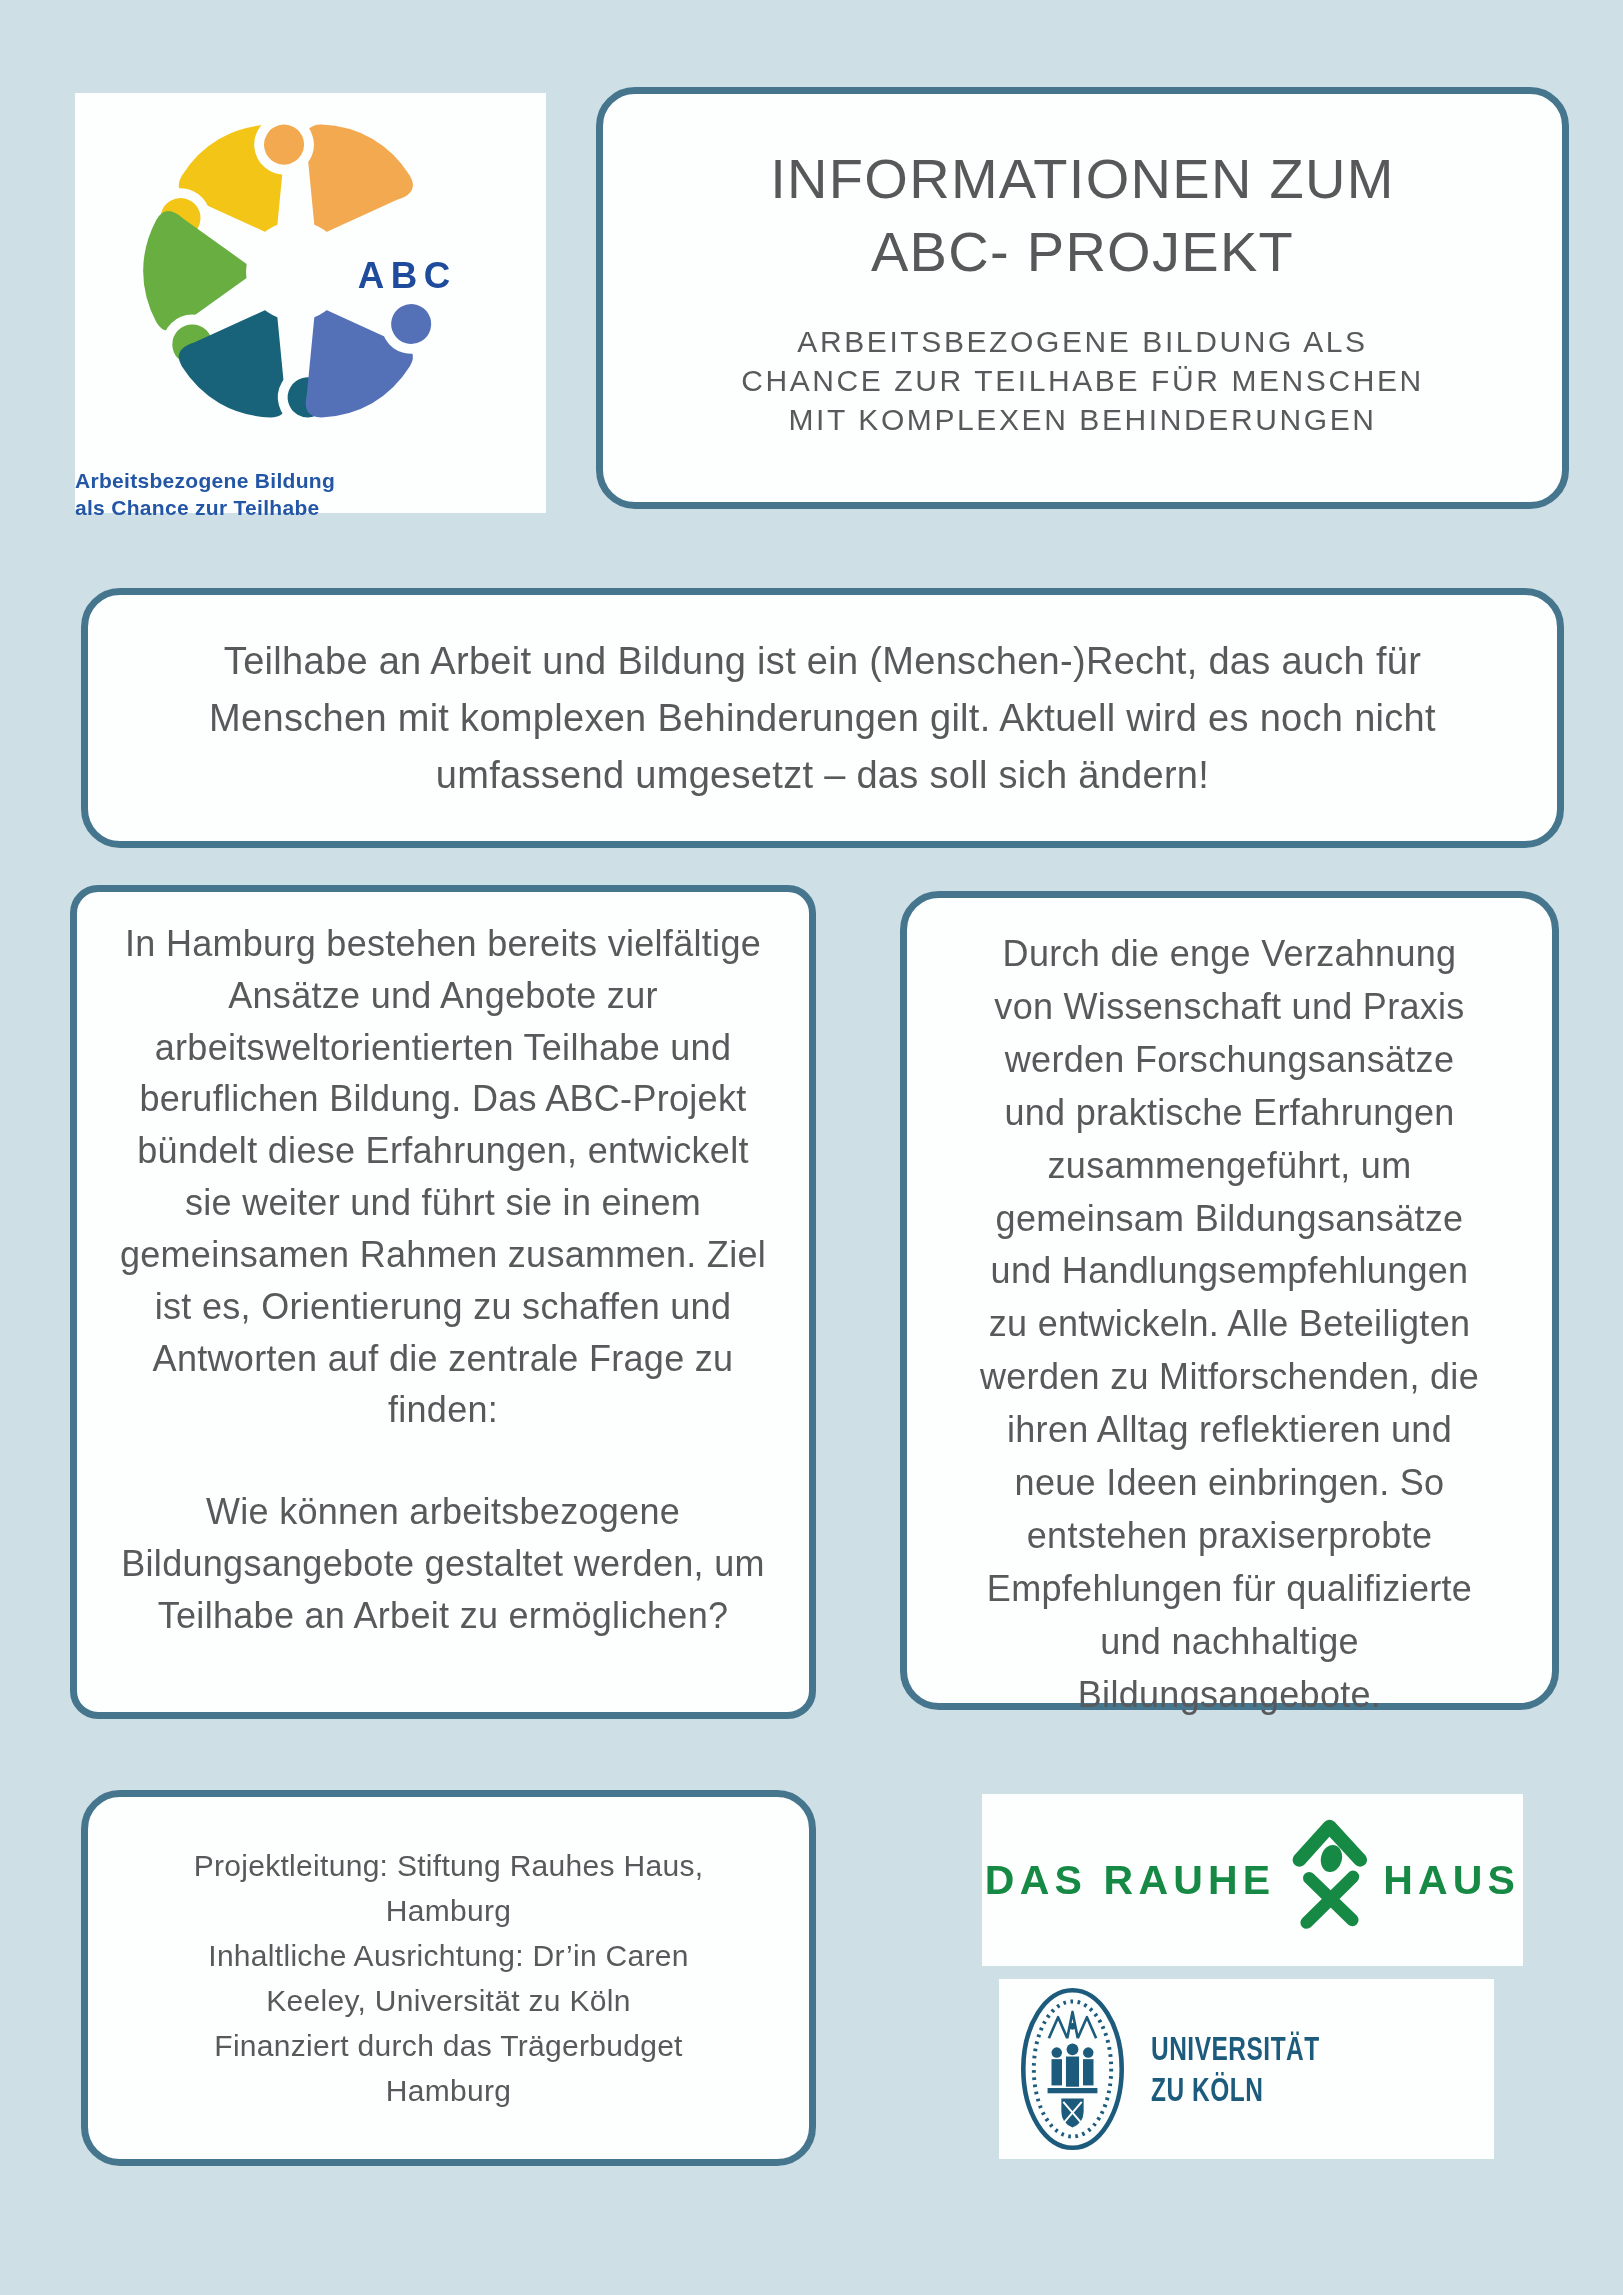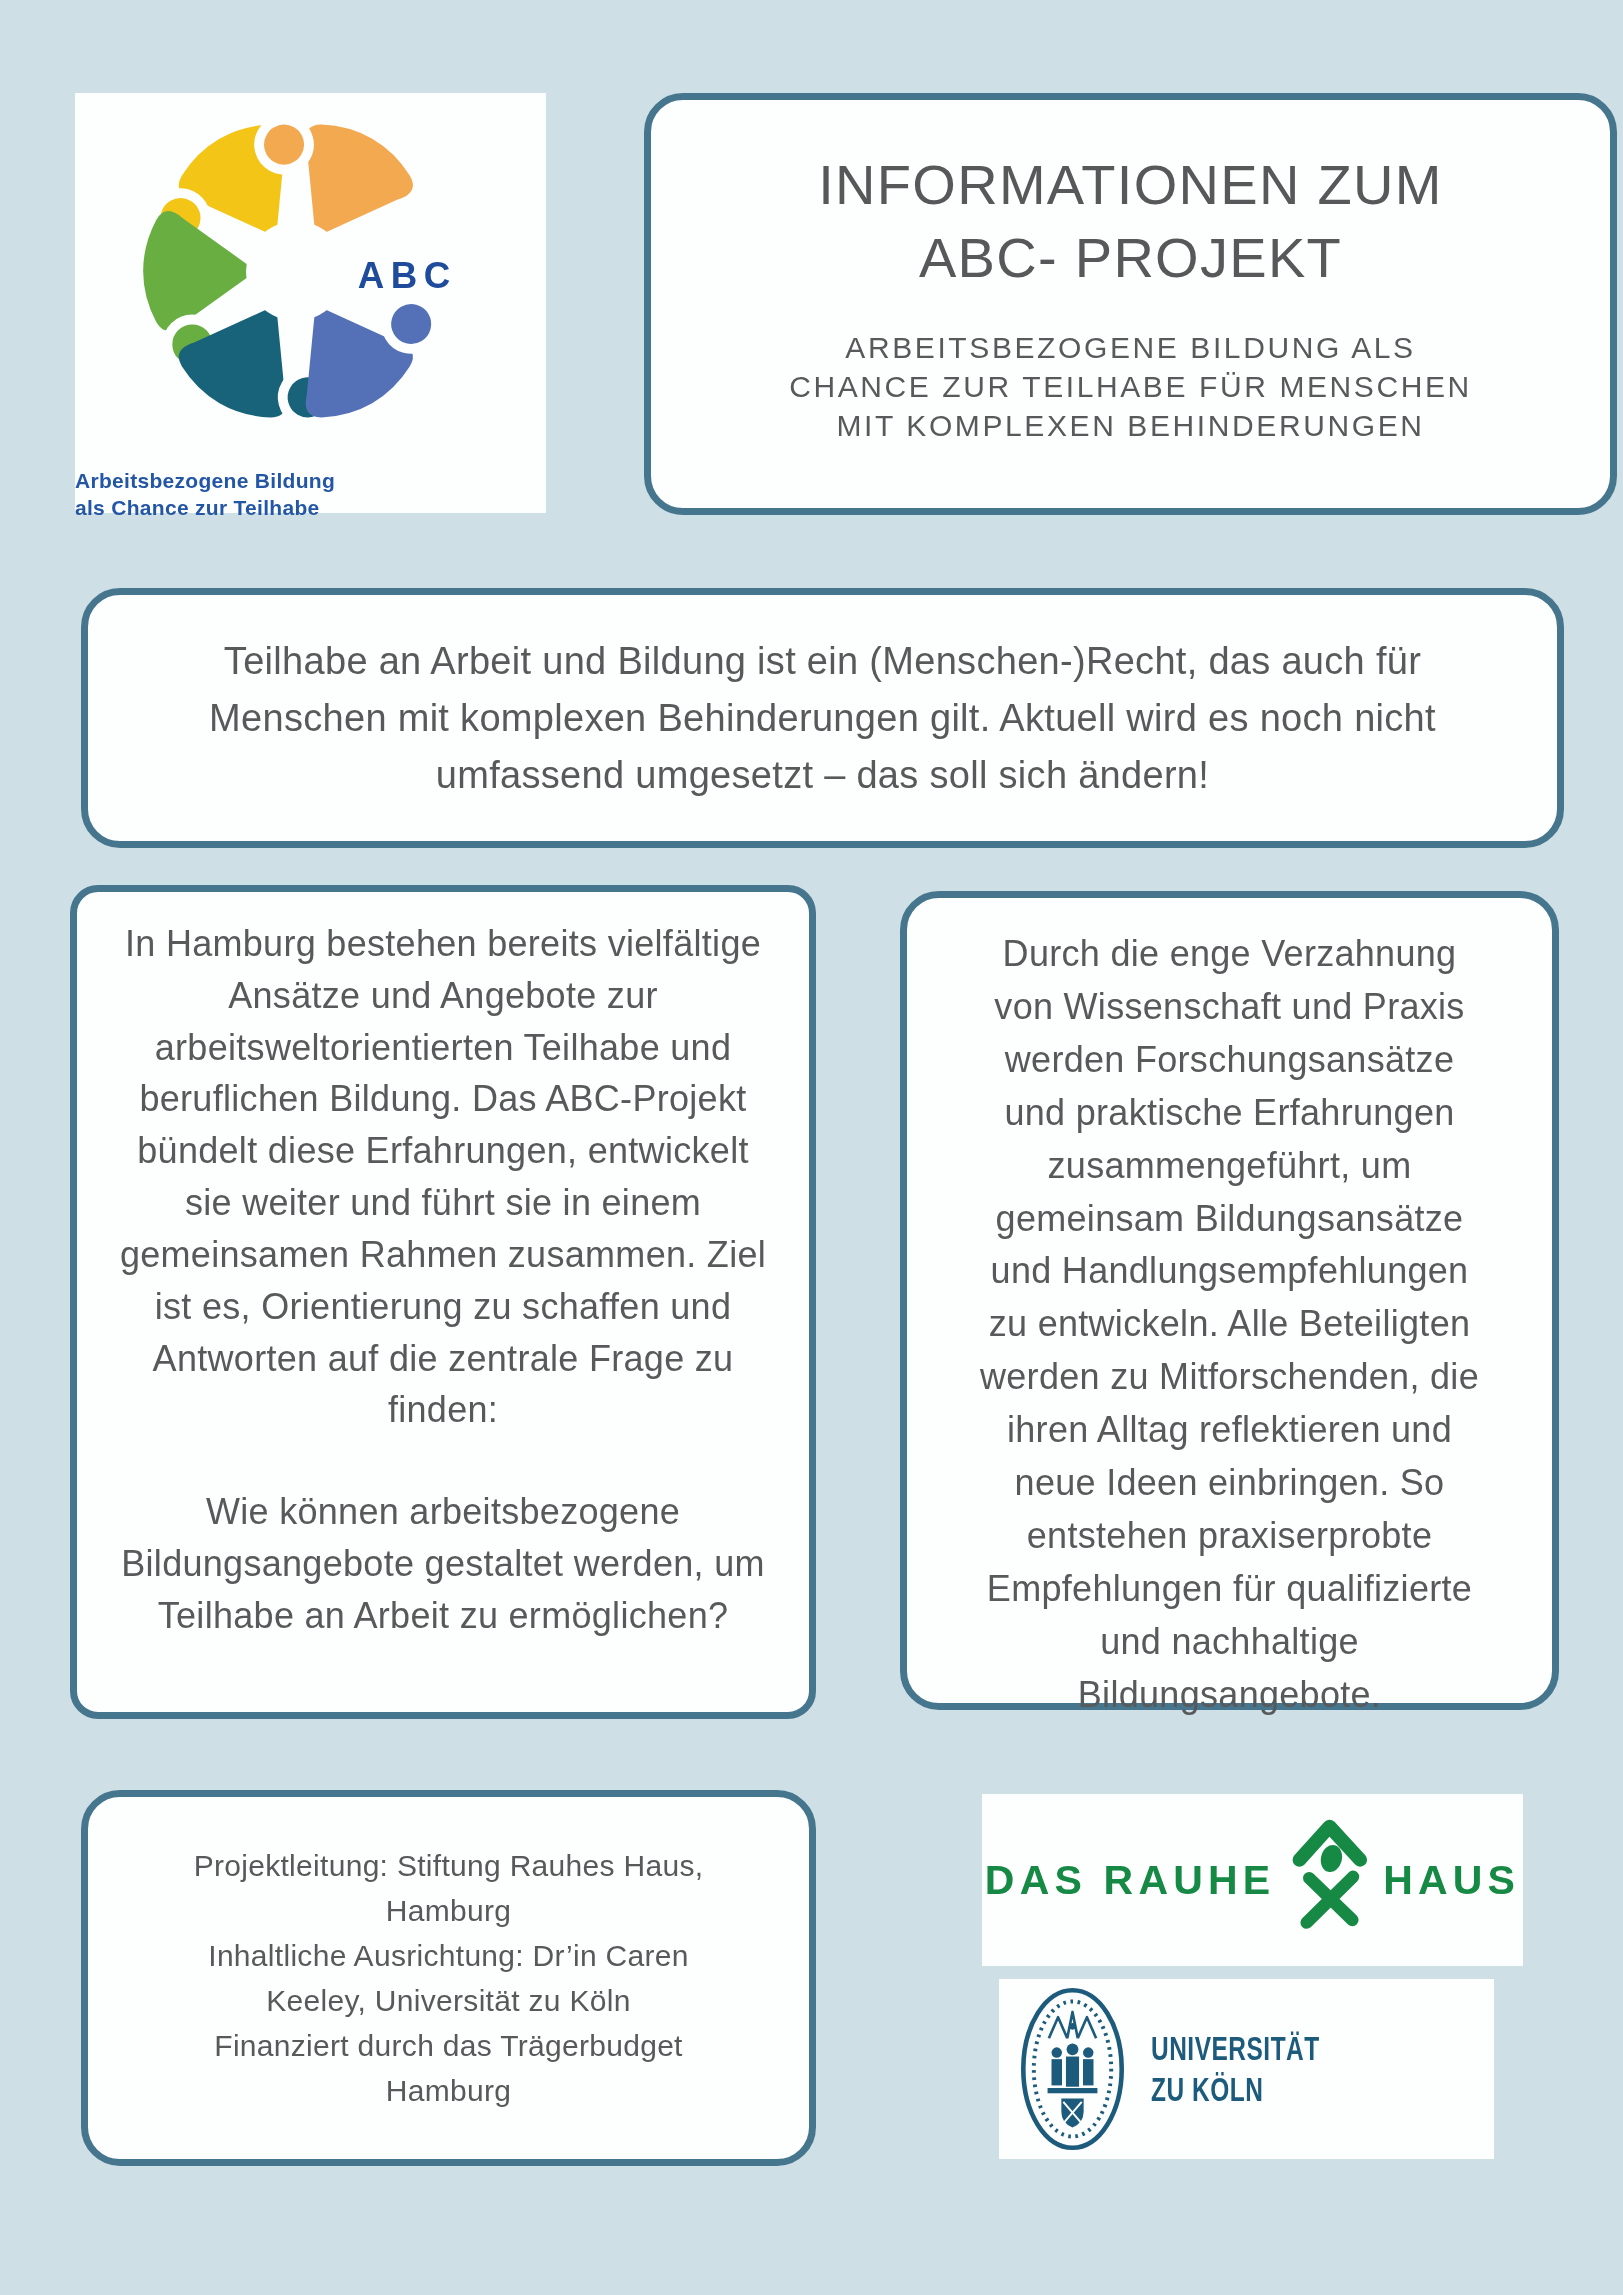--- a/index.html
+++ b/index.html
@@ -27,23 +27,23 @@
   #logo-card{left:75px;top:93px;width:471px;height:420px;}
   #logo-card svg{position:absolute;left:57px;top:13.8px;}
   .logo-caption{position:absolute;left:0;top:375px;width:100%;text-align:left;}
   .logo-caption-line{
     font-size:21px;font-weight:bold;line-height:1.28;
     color:var(--caption-navy);letter-spacing:0.3px;
   }
 
   
   #title-card{
-    left:596px;top:93px;width:973px;height:422px;
+    left:596px;top:87px;width:973px;height:422px;
     display:flex;flex-direction:column;align-items:center;
-    padding-top:49px;text-align:center;margin-left:48px;
+    padding-top:49px;text-align:center;
   }
   .title-line{
     font-size:56px;line-height:1.3;letter-spacing:1.3px;
     color:var(--title-text);font-weight:400;
   }
   .subtitle{margin-top:33px;}
   .subtitle-line{
     font-size:30px;line-height:1.3;letter-spacing:2.6px;
     color:var(--text);
   }

